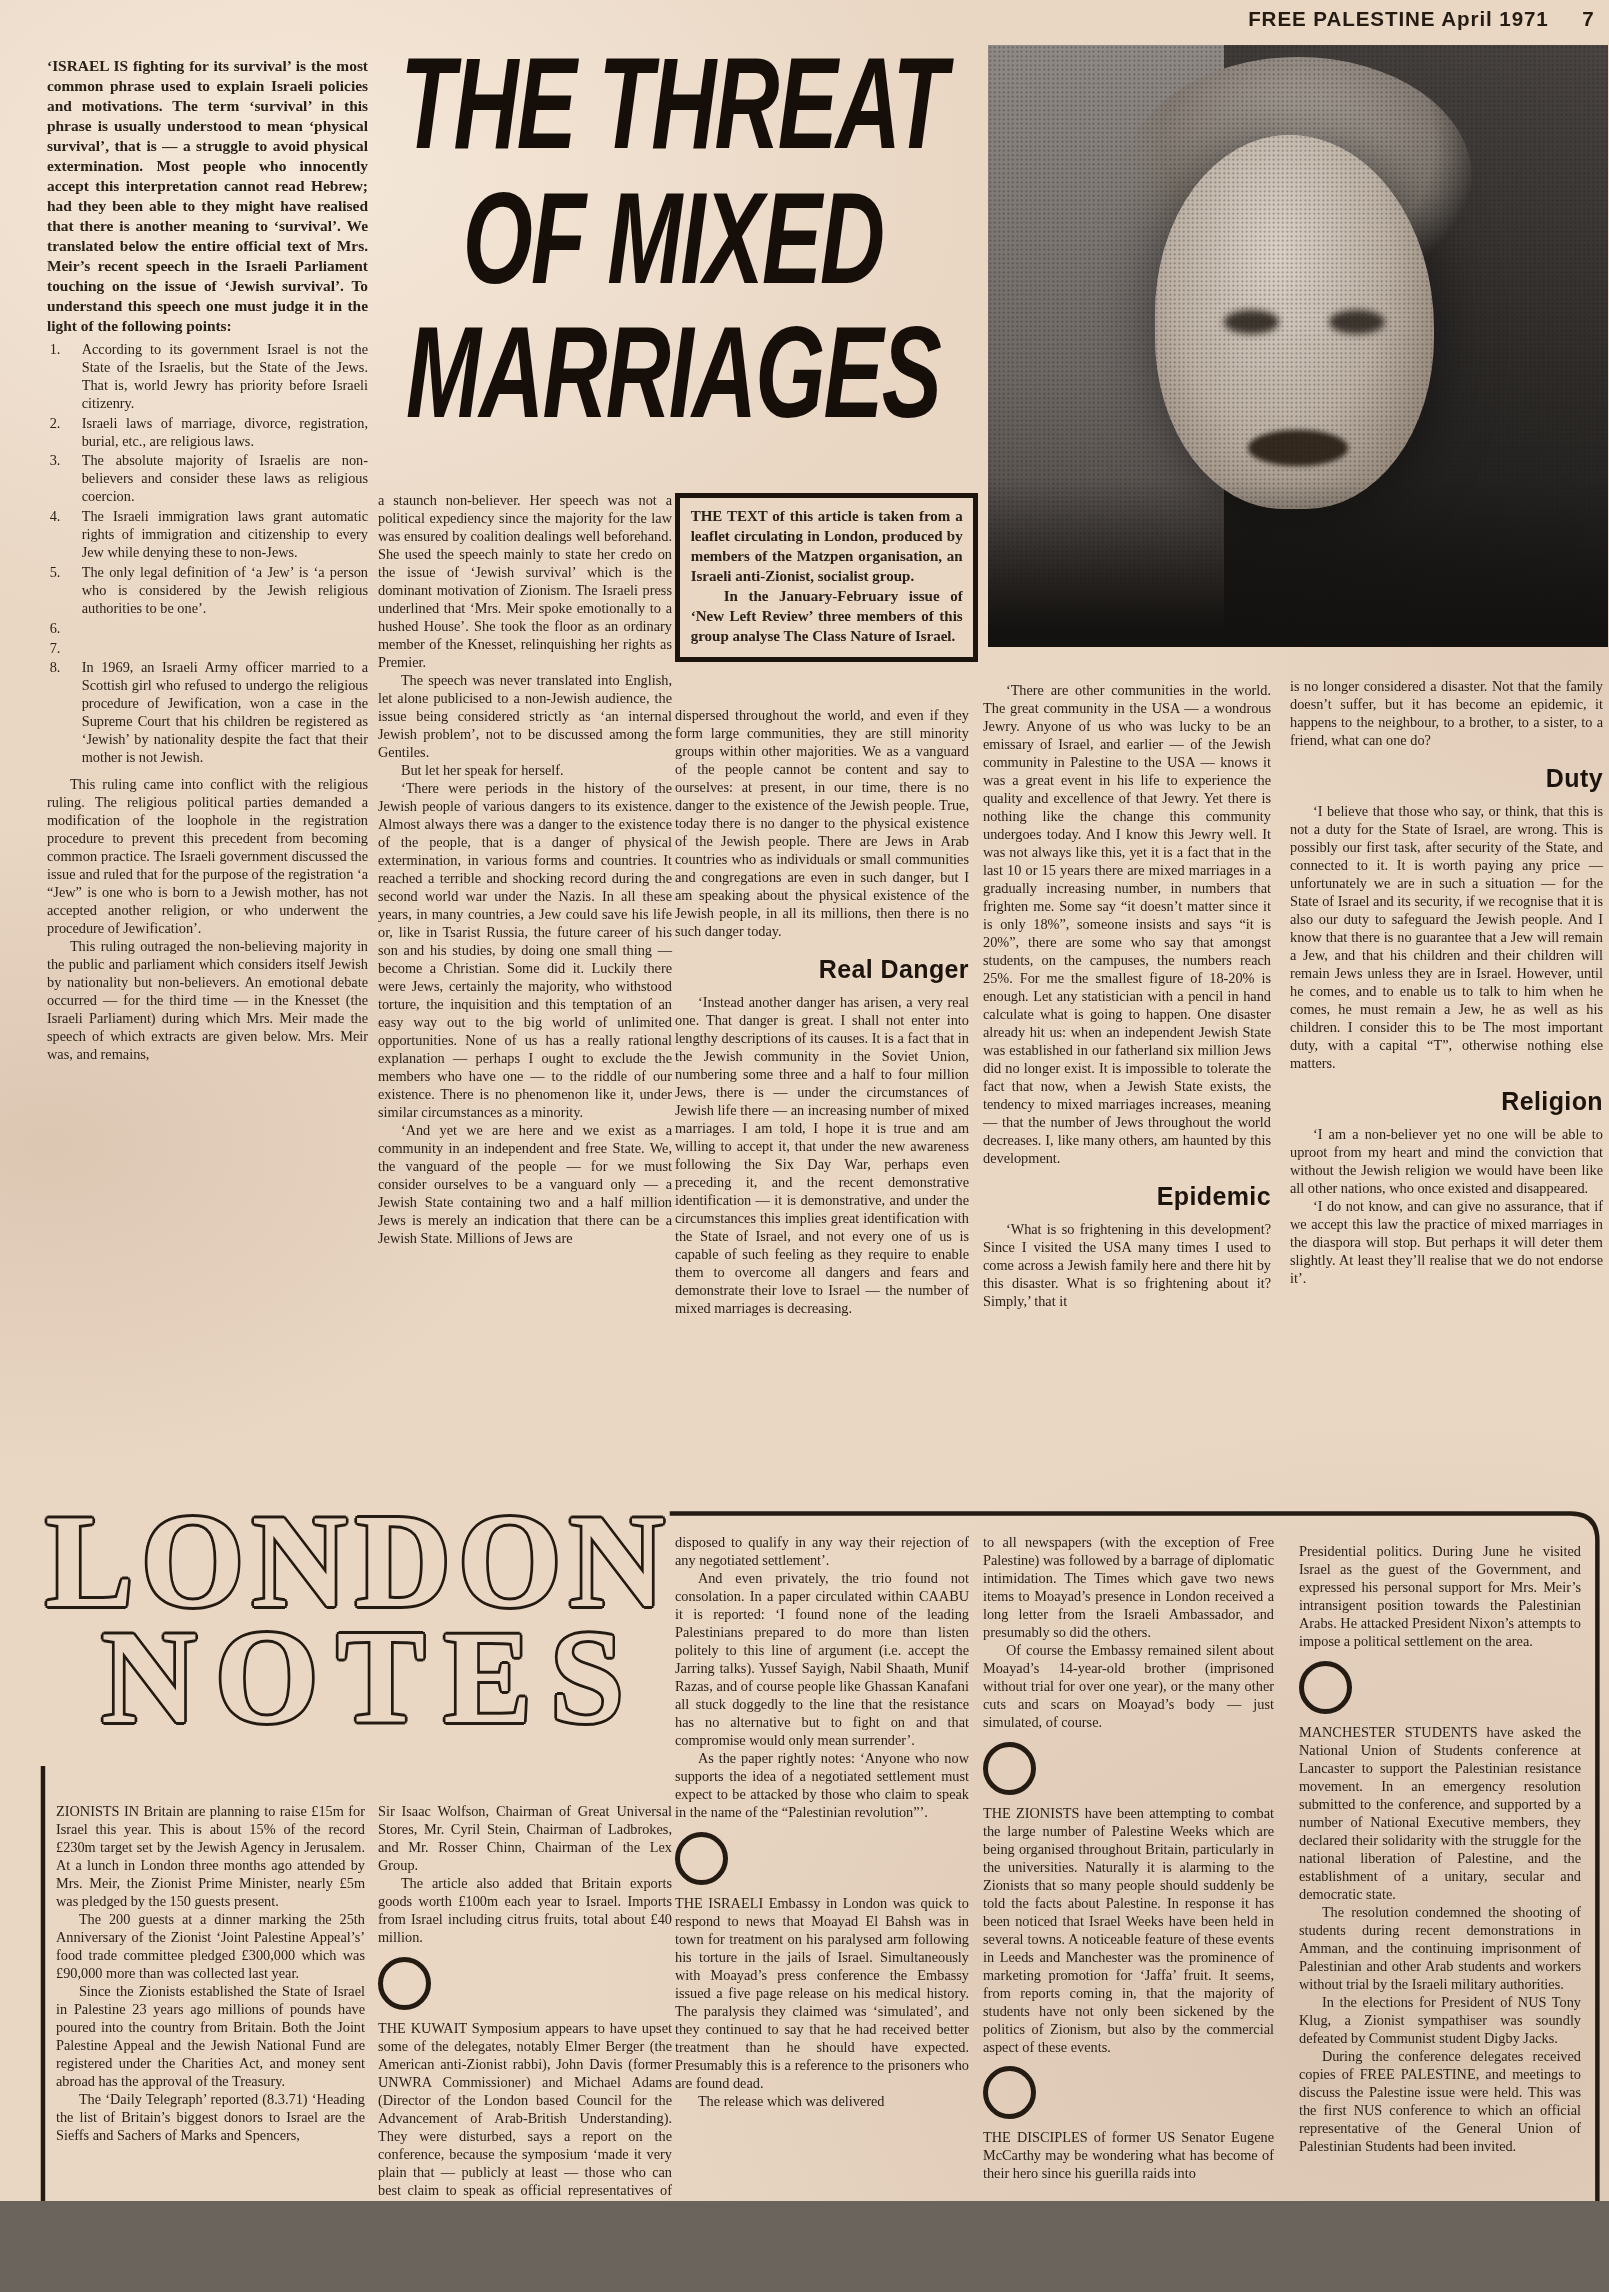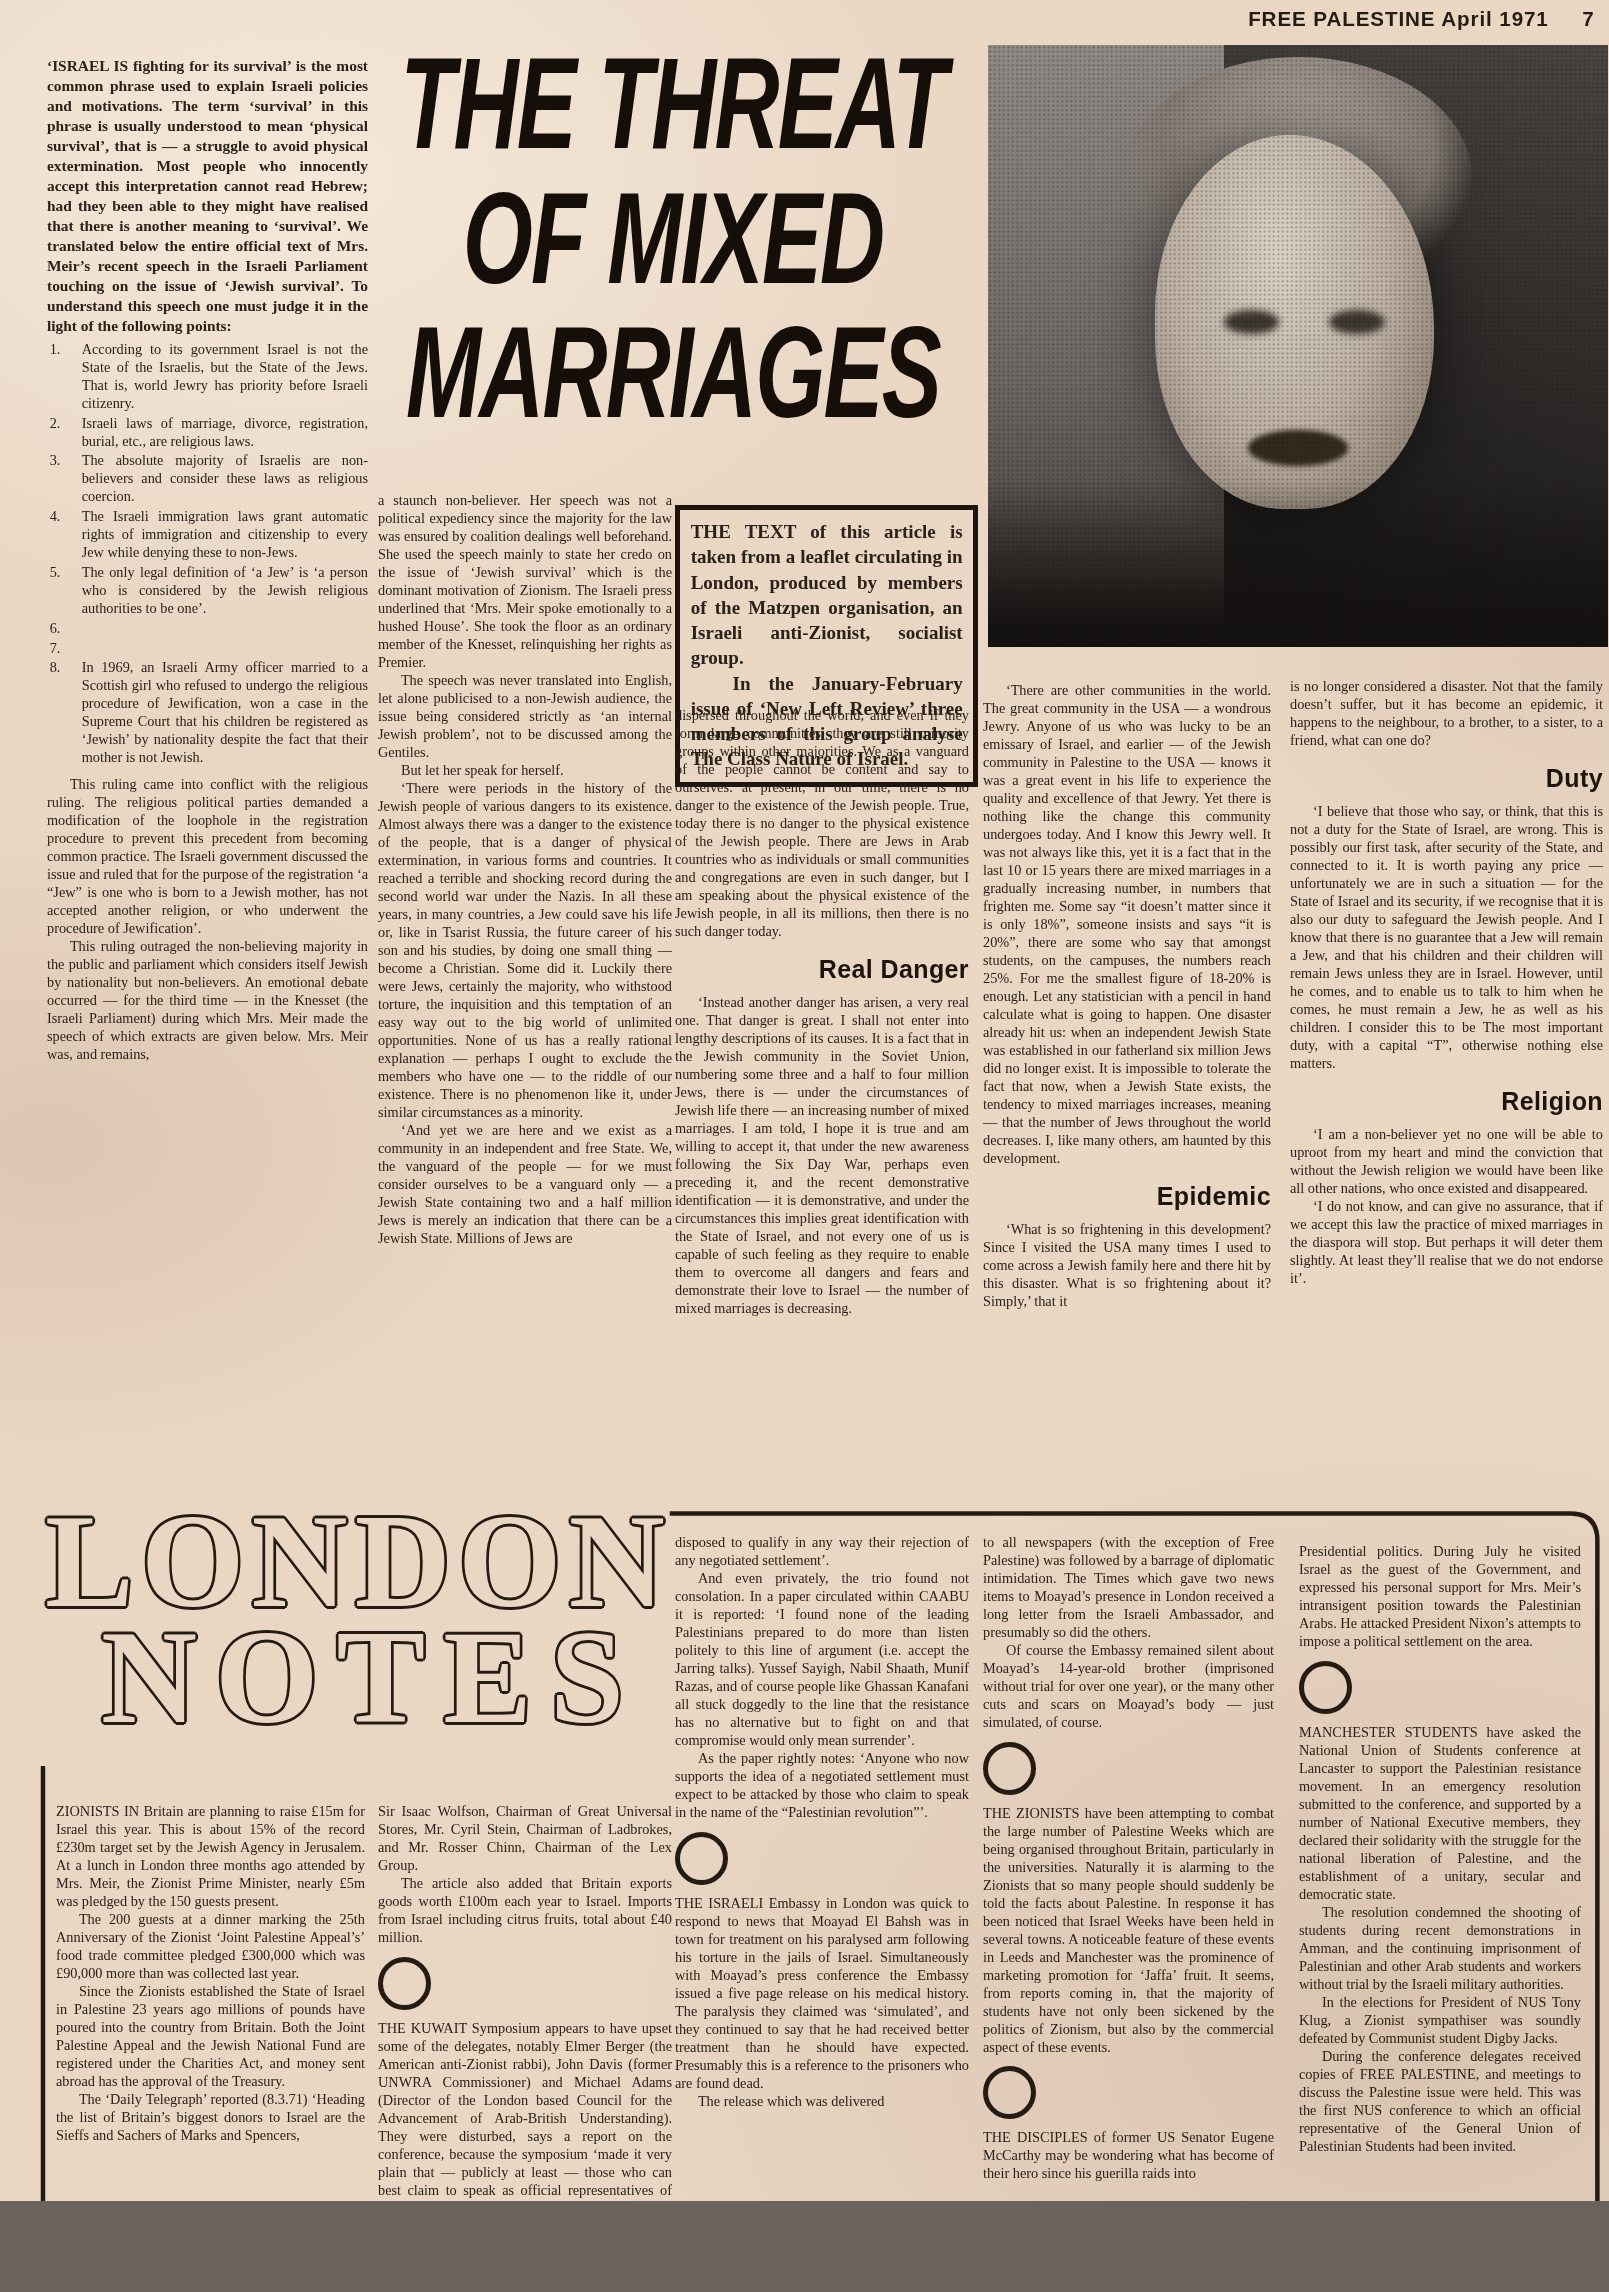--- a/index.html
+++ b/index.html
@@ -22,21 +22,21 @@
   .col p{margin:0;}
   p.ind{text-indent:1.6em;}
   .intro{font-weight:bold;font-size:15.4px;line-height:1.3;}
   .pts{margin-top:3.6px;}
   .pt{display:flex;margin-top:1.8px;}
   .pt .num{flex:0 0 32px;padding-left:2.7px;}
   .pt .txt{flex:1;text-align:justify;}
   .subhead{font-family:"Liberation Sans",sans-serif;font-weight:bold;font-size:25px;
        text-align:right;margin:14.3px 0 7.2px;letter-spacing:0.4px;color:#1d150d;}
   .box{position:absolute;left:675px;top:493px;width:272px;border:5.4px solid #1d150d;
-       padding:9px 10.7px 10.7px;font-weight:bold;font-size:19px;line-height:1.33;text-align:justify;margin-top:12px;}
+       padding:9px 10.7px 10.7px;font-weight:bold;font-size:15px;line-height:1.33;text-align:justify;}
   .photo{position:absolute;left:988px;top:45px;width:620px;height:602px;background:#2a2826;overflow:hidden;}
   .photo .bgL{position:absolute;left:0;top:0;width:42%;height:100%;
        background:linear-gradient(180deg,#8f8a85 0%,#6e6865 55%,#3c3734 100%);}
   .photo .bgR{position:absolute;right:0;top:0;width:62%;height:100%;
        background:linear-gradient(200deg,#4a4542 0%,#262422 60%,#151312 100%);}
   .photo .hair{position:absolute;left:22%;top:2%;width:56%;height:40%;border-radius:50%;
        background:radial-gradient(ellipse at 50% 35%,#b2aaa2 0%,#847c74 55%,transparent 74%);}
   .photo .face{position:absolute;left:27%;top:15%;width:45%;height:62%;
        border-radius:48% 52% 46% 46%;
        background:radial-gradient(ellipse at 44% 32%,#dad0c5 0%,#bcb0a4 50%,#978a7d 78%,#6e6257 100%);
@@ -195,21 +195,21 @@
   <div class="col" style="left:983px;top:1533px;width:291px;">
     <p>to all newspapers (with the exception of Free Palestine) was followed by a barrage of diplomatic intimidation. The Times which gave two news items to Moayad’s presence in London received a long letter from the Israeli Ambassador, and presumably so did the others.</p>
     <p class="ind">Of course the Embassy remained silent about Moayad’s 14-year-old brother (imprisoned without trial for over one year), or the many other cuts and scars on Moayad’s body — just simulated, of course.</p>
     <div class="circle-sep"></div>
     <p>THE ZIONISTS have been attempting to combat the large number of Palestine Weeks which are being organised throughout Britain, particularly in the universities. Naturally it is alarming to the Zionists that so many people should suddenly be told the facts about Palestine. In response it has been noticed that Israel Weeks have been held in several towns. A noticeable feature of these events in Leeds and Manchester was the prominence of marketing promotion for ‘Jaffa’ fruit. It seems, from reports coming in, that the majority of students have not only been sickened by the politics of Zionism, but also by the commercial aspect of these events.</p>
     <div class="circle-sep"></div>
     <p>THE DISCIPLES of former US Senator Eugene McCarthy may be wondering what has become of their hero since his guerilla raids into</p>
   </div>
 
   <div class="col" style="left:1299px;top:1542px;width:282px;">
-    <p>Presidential politics. During July he visited Israel as the guest of the Government, and expressed his personal support for Mrs. Meir’s intransigent position towards the Palestinian Arabs. He attacked President Nixon’s attempts to impose a political settlement on the area.</p>
+    <p>Presidential politics. During June he visited Israel as the guest of the Government, and expressed his personal support for Mrs. Meir’s intransigent position towards the Palestinian Arabs. He attacked President Nixon’s attempts to impose a political settlement on the area.</p>
     <div class="circle-sep"></div>
     <p>MANCHESTER STUDENTS have asked the National Union of Students conference at Lancaster to support the Palestinian resistance movement. In an emergency resolution submitted to the conference, and supported by a number of National Executive members, they declared their solidarity with the struggle for the national liberation of Palestine, and the establishment of a unitary, secular and democratic state.</p>
     <p class="ind">The resolution condemned the shooting of students during recent demonstrations in Amman, and the continuing imprisonment of Palestinian and other Arab students and workers without trial by the Israeli military authorities.</p>
     <p class="ind">In the elections for President of NUS Tony Klug, a Zionist sympathiser was soundly defeated by Communist student Digby Jacks.</p>
     <p class="ind">During the conference delegates received copies of FREE PALESTINE, and meetings to discuss the Palestine issue were held. This was the first NUS conference to which an official representative of the General Union of Palestinian Students had been invited.</p>
   </div>
 </div>
 
 
 </body></html>

